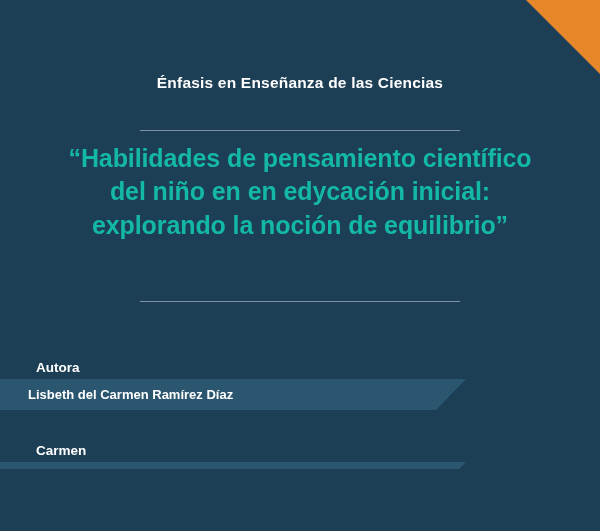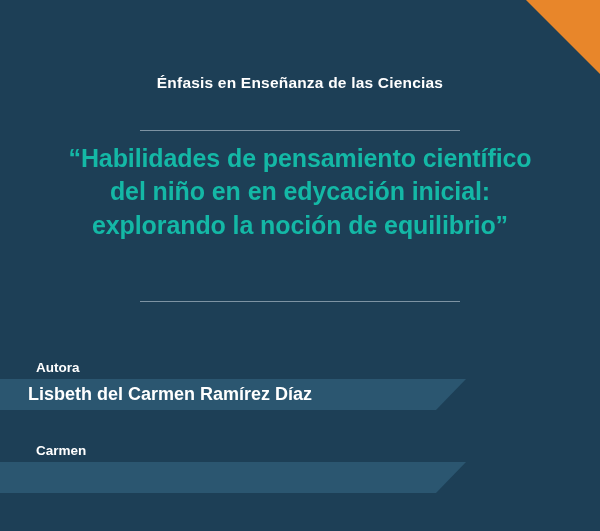--- a/index.html
+++ b/index.html
@@ -10,21 +10,21 @@
   body {
     width: 600px;
     height: 531px;
     font-family: "Liberation Sans", sans-serif;
     background: #1d3f56;
     overflow: hidden;
   }
   .slide {
     position: relative;
     width: 600px;
-    height: 531px;
+    height: 469px;
     background: #1d3f56;
     overflow: hidden;
   }
   
   .corner-ribbon {
     position: absolute;
     top: 0;
     right: 0;
     width: 74px;
     height: 74px;
@@ -110,21 +110,21 @@
     background: #2b5670;
     clip-path: polygon(0 0, 466px 0, 436px 31px, 0 31px);
   }
   .credit-name {
     position: absolute;
     left: 28px;
     top: 0;
     height: 31px;
     line-height: 31px;
     color: #ffffff;
-    font-size: 18px;
+    font-size: 13px;
     font-weight: bold;
     white-space: nowrap;
   }
 
   .credit-author { top: 360px; }
   .credit-tutor { top: 443px; }
 </style>
 </head>
 <body>
 

